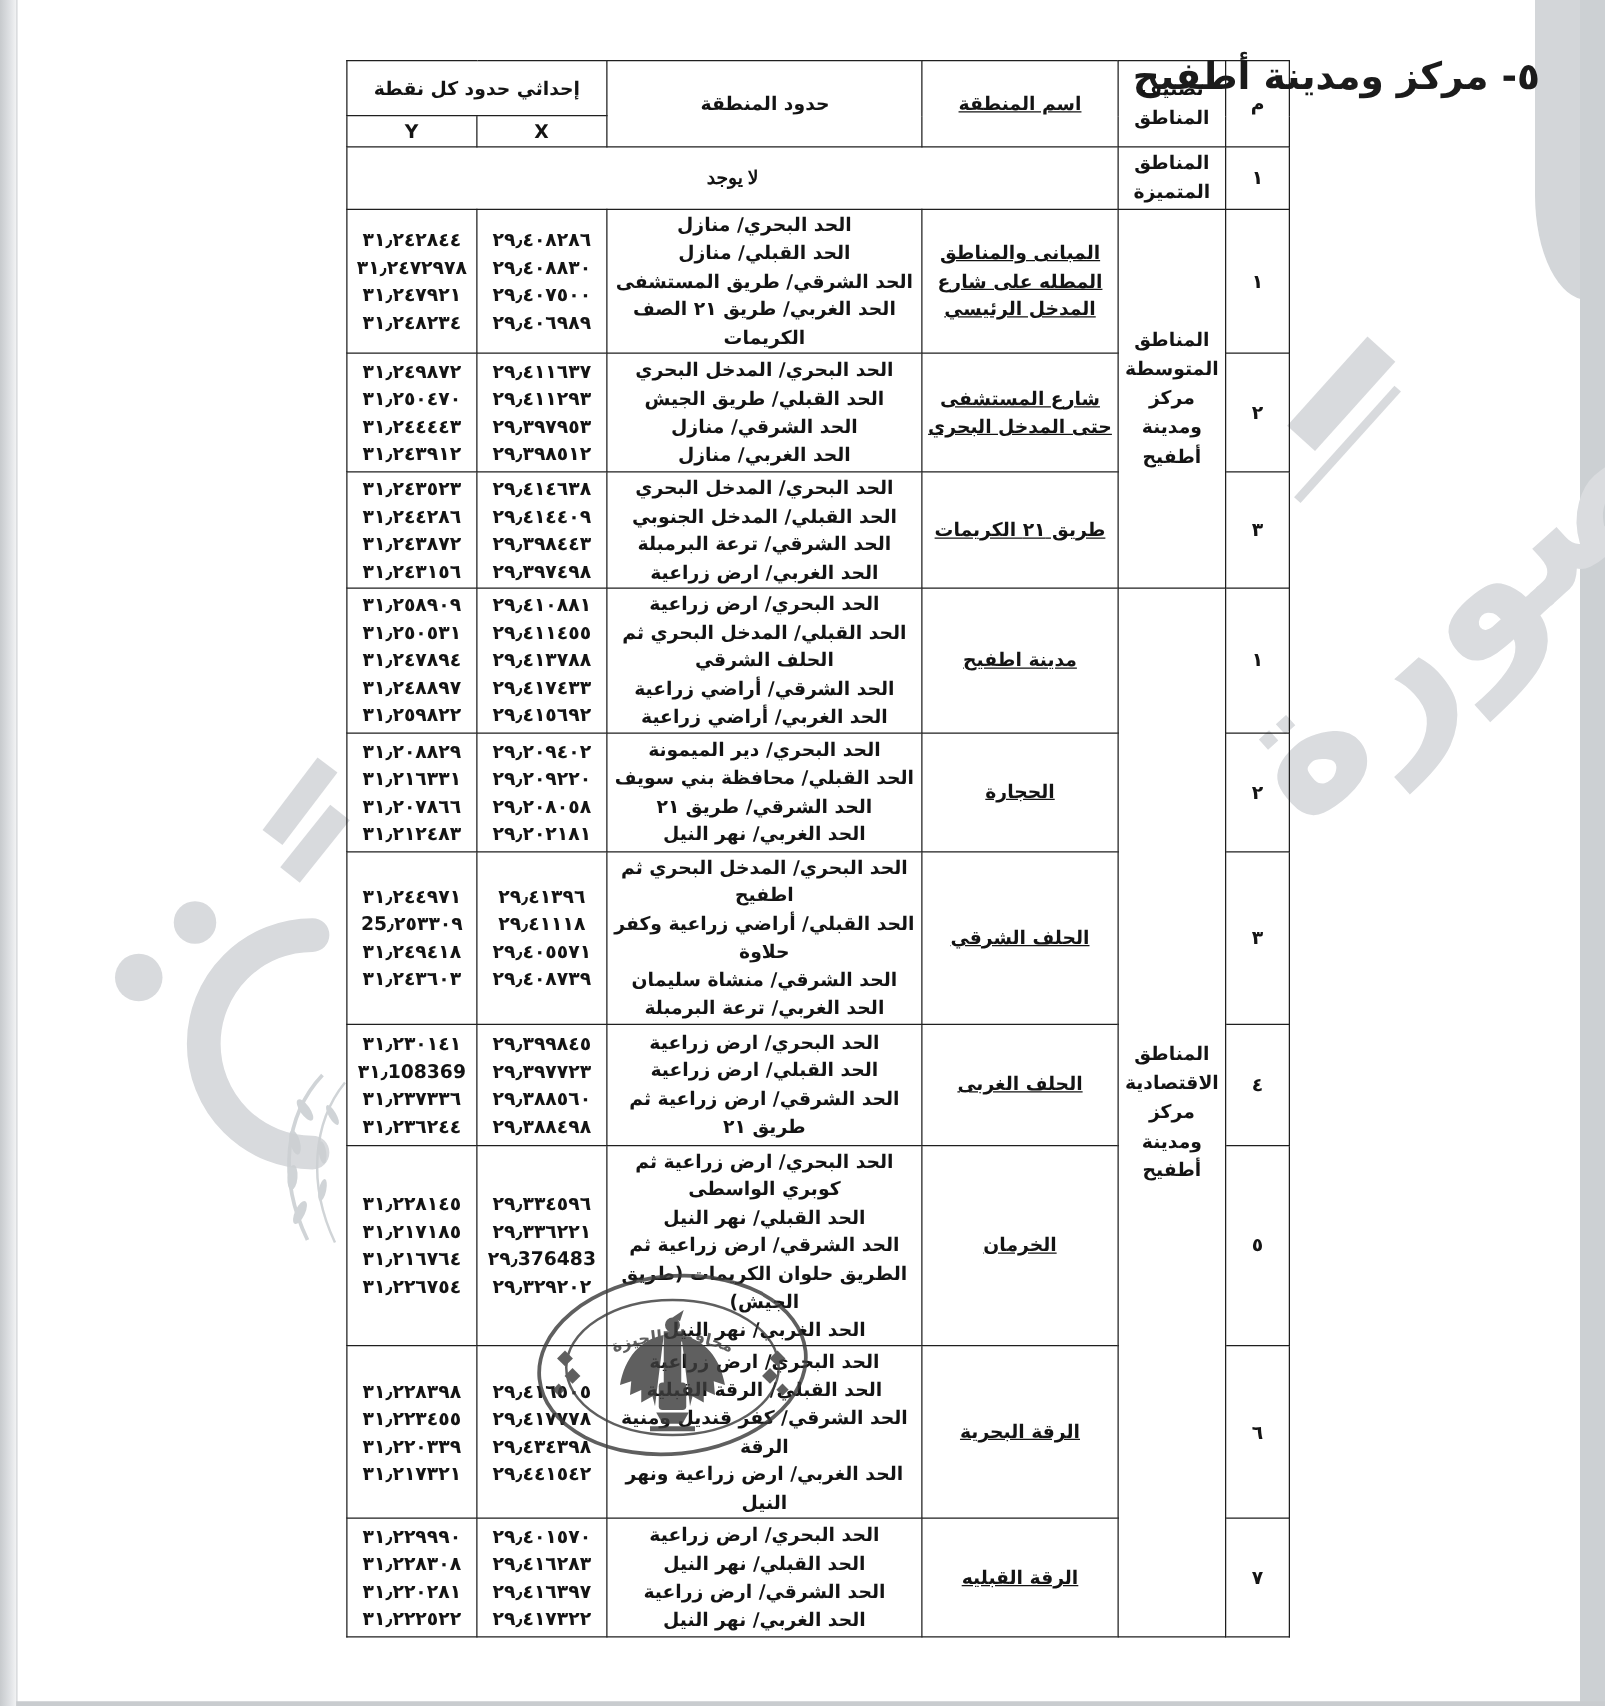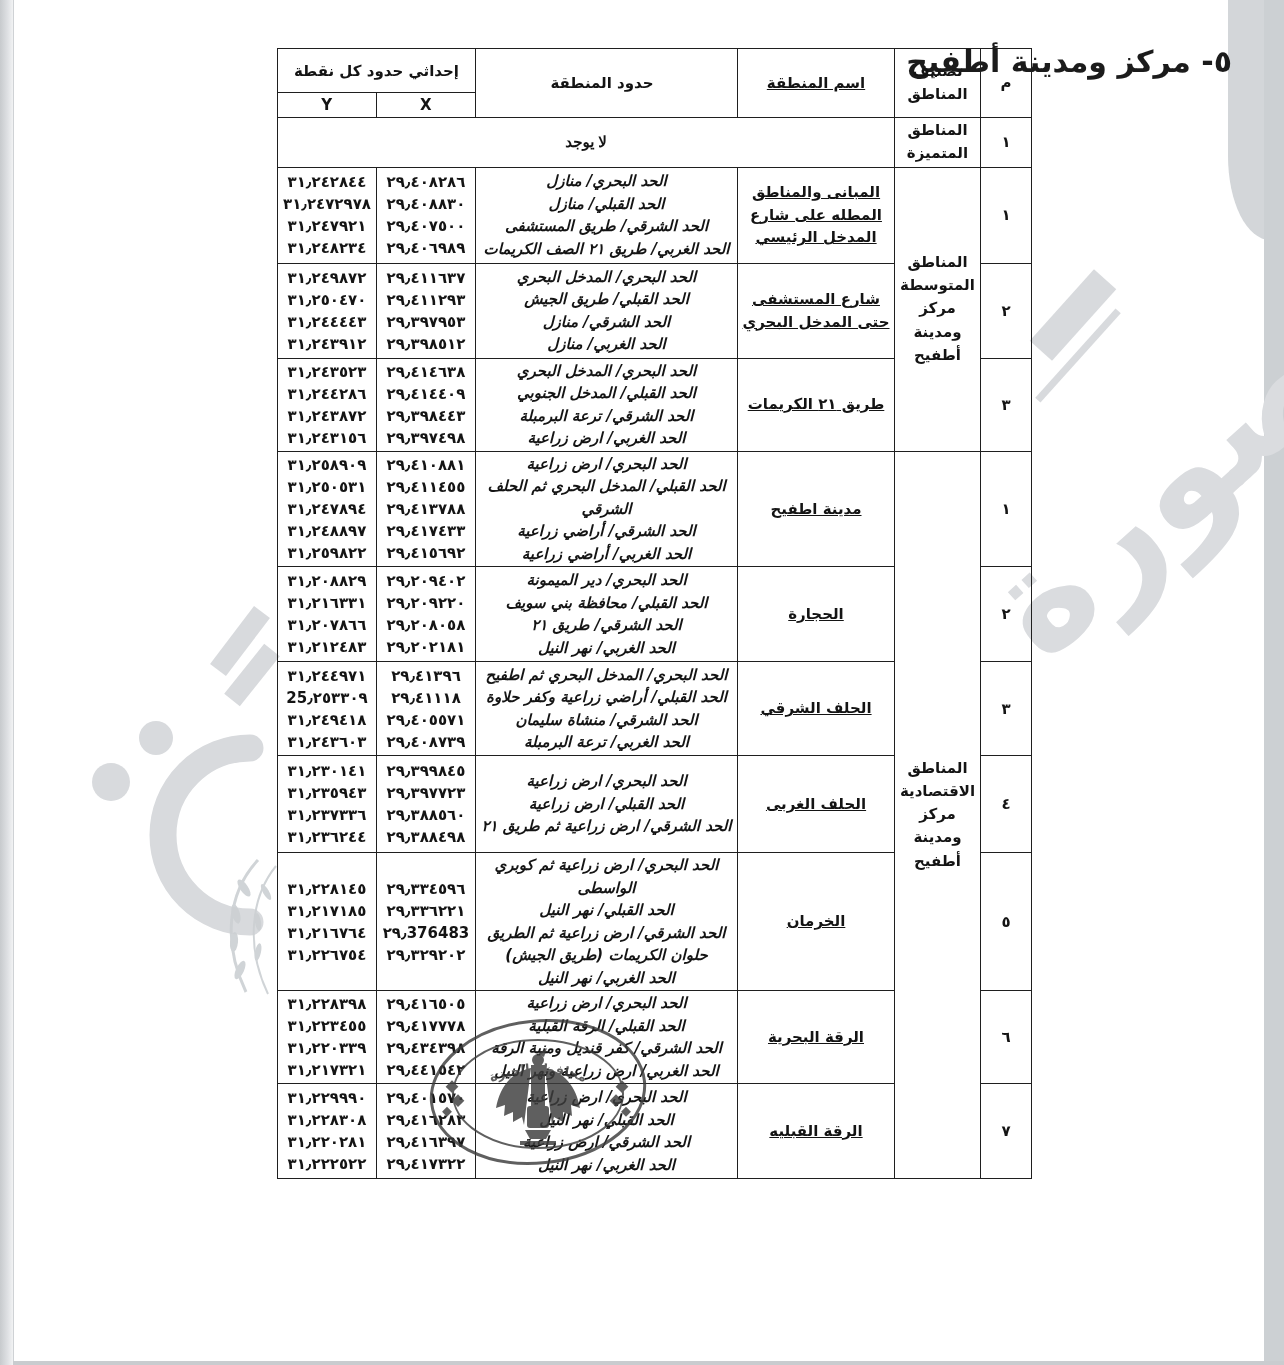--- a/index.html
+++ b/index.html
@@ -28,21 +28,21 @@
   table.doc td{border:1.6px solid #1f1f1f;font-weight:bold;color:#141414;
     text-align:center;vertical-align:middle;font-size:15px;padding:1px 3px;overflow:hidden;}
   td.c-num{width:44px;}
   td.c-class{width:79px;font-size:15px;line-height:1.55;margin-left:29px;}
   td.c-name{width:150px;font-size:15px;line-height:1.5;text-decoration:underline;}
   td.c-bounds{width:246px;text-align:right;padding-right:8px;font-size:14.5px;line-height:1.5;}
   td.c-x,td.c-y{font-size:15px;letter-spacing:.5px;}
   td.c-x{width:106px;}
   td.c-y{width:122px;}
   .coordline{line-height:22px;}
-  .boundline{margin:0;font-style:italic;}
+  .boundline{margin:0;}
   td.c-none{font-size:15px;font-family:Liberation Serif, serif;}
 
   
   .stamp{position:absolute;left:424px;top:1016px;opacity:.82;}
   
   .wreath{position:absolute;left:188px;top:852px;opacity:.9;}
 </style>
 </head>
 <body>
 
@@ -79,21 +79,21 @@
   <div class="title">٥- مركز ومدينة أطفيح</div>
 
   <div class="tbl-wrap">
     <table class="doc">
 
       <tbody>
           <tr style="height:44px">
         <td class="c-num" rowspan="2">م</td>
         <td class="c-class" rowspan="2">تصنيف المناطق</td>
         <td class="c-name" rowspan="2">اسم المنطقة</td>
-        <td class="c-bounds" rowspan="2" style="text-align:center;padding-right:12px;">حدود المنطقة</td>
+        <td class="c-bounds" rowspan="2" style="text-align:center;padding-right:2px;">حدود المنطقة</td>
         <td colspan="2">إحداثي حدود كل نقطة</td>
       </tr>
       <tr style="height:25px">
         <td class="c-x">X</td>
         <td class="c-y">Y</td>
       </tr>
 
       <tr style="height:37px">
         <td class="c-num">١</td>
         <td class="c-class">المناطق المتميزة</td>
@@ -251,21 +251,21 @@
           <div class="boundline">الحد الشرقي/ ارض زراعية ثم طريق ٢١</div>
         </td>
         <td class="c-x">
           <div class="coordline">٢٩٫٣٩٩٨٤٥</div>
           <div class="coordline">٢٩٫٣٩٧٧٢٣</div>
           <div class="coordline">٢٩٫٣٨٨٥٦٠</div>
           <div class="coordline">٢٩٫٣٨٨٤٩٨</div>
         </td>
         <td class="c-y">
           <div class="coordline">٣١٫٢٣٠١٤١</div>
-          <div class="coordline">٣١٫٢٣٥٩٤٣</div>
+          <div class="coordline">٣١٫108369</div>
           <div class="coordline">٣١٫٢٣٧٣٣٦</div>
           <div class="coordline">٣١٫٢٣٦٢٤٤</div>
         </td>
       </tr>
 
       <tr style="height:128px">
         <td class="c-num">٥</td>
         <td class="c-name">الخرمان</td>
         <td class="c-bounds">
           <div class="boundline">الحد البحري/ ارض زراعية ثم كوبري الواسطى</div>

